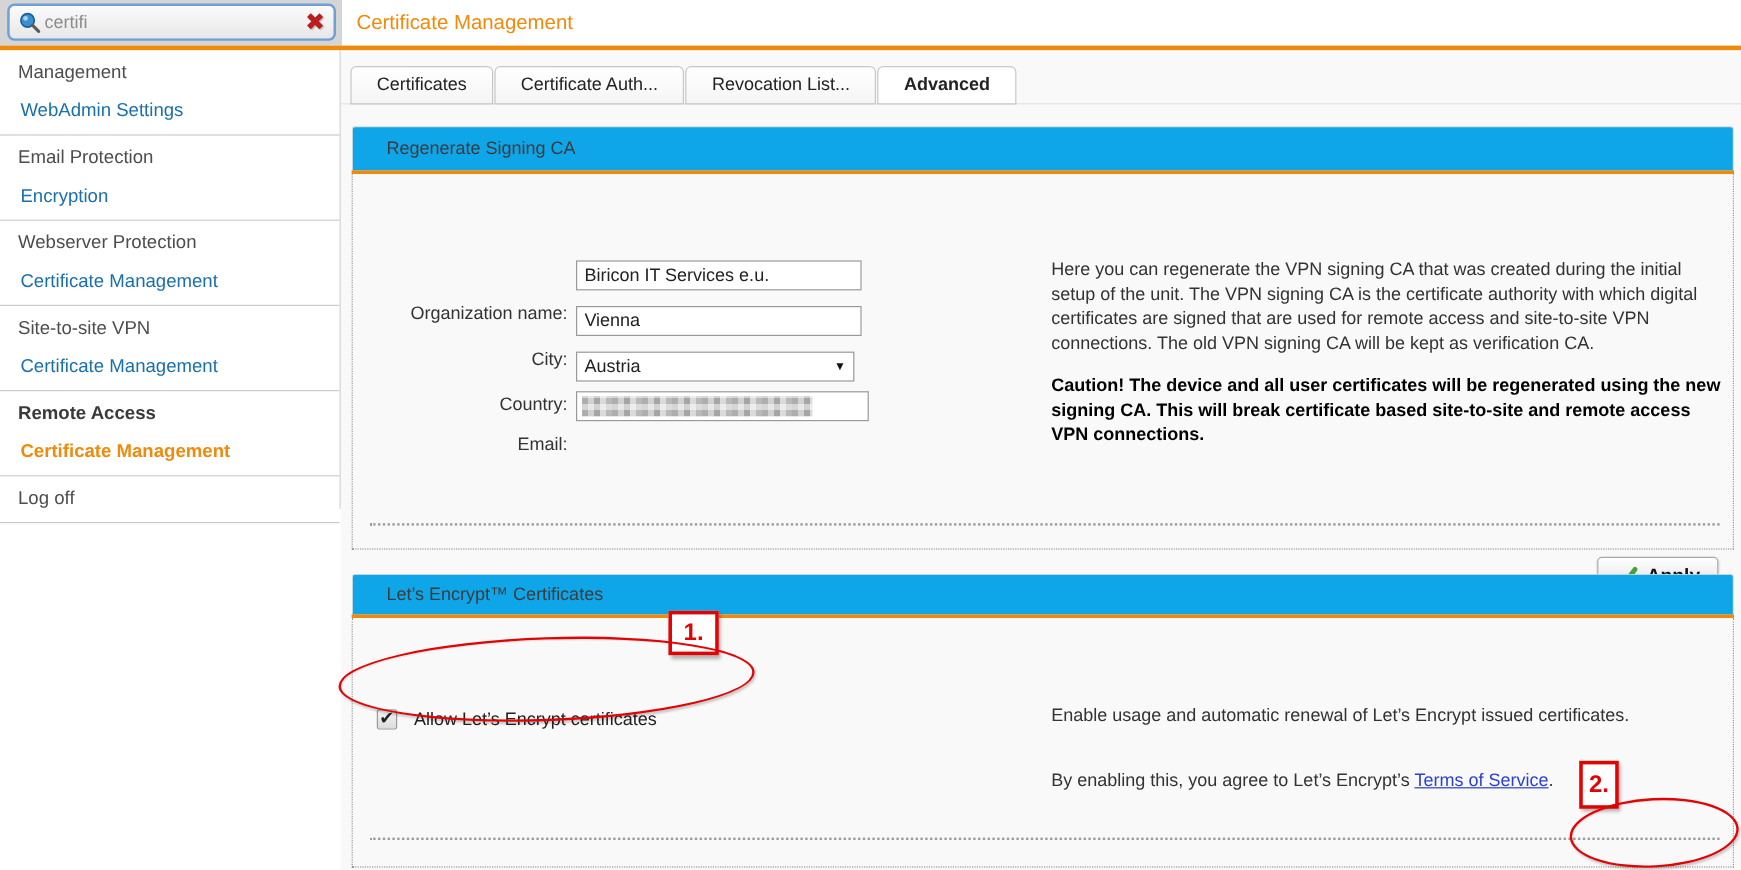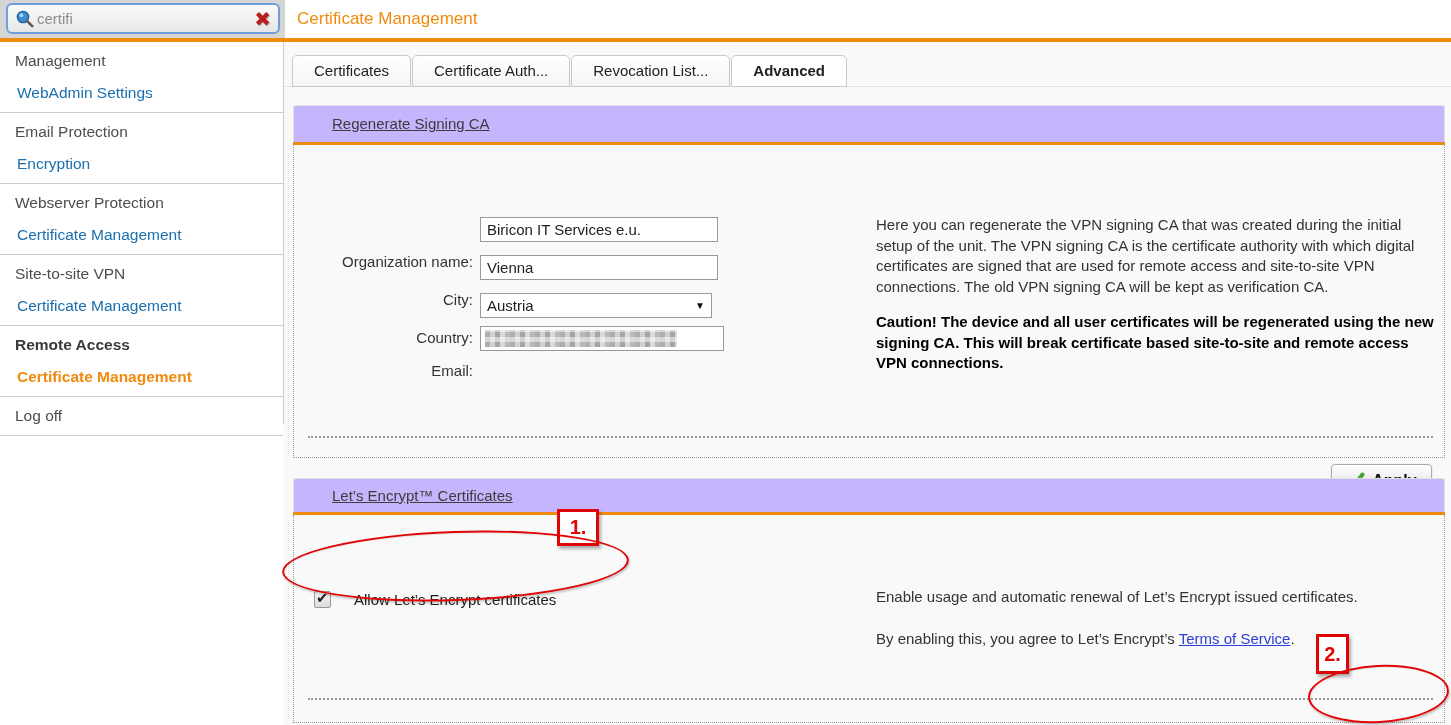--- a/index.html
+++ b/index.html
@@ -35,58 +35,58 @@
   .main-bg { position:absolute; left:284px; top:42px; width:1167px; height:683px; background:#f9f9f9; }
   .tab-baseline { position:absolute; left:284px; top:86px; width:1167px; height:1px; background:#e3e3e3; }
   .tabs { position:absolute; left:292px; top:55px; display:flex; gap:1px; }
   .tab { height:32px; line-height:30px; padding:0 21px; font-size:15px; color:#222;
     background:linear-gradient(#ffffff,#f5f5f5); border:1px solid #c8c8c8;
     border-radius:5px 5px 0 0; cursor:pointer; white-space:nowrap; }
   .tab.active { font-weight:bold; background:#fff; }
 
   
   .panel { position:absolute; left:293px; width:1152px; }
-  .panel-head { height:37px; line-height:36px; background:#c4b5fd;
+  .panel-head { height:37px; line-height:36px; background:#0ea5e9;
     border:1px solid #e0e0e0; border-bottom:none; border-radius:3px 3px 0 0;
-    padding-left:38px; color:#3c3c3c; font-size:15px;text-decoration:underline; }
+    padding-left:28px; color:#3c3c3c; font-size:15px; }
   .panel-accent { height:3px; background:#ef8a0c; }
   .panel-body { position:absolute; left:0; right:0; top:40px; bottom:0;
     border:1px dotted #9a9a9a; border-top:none; }
   .dotted-sep { position:absolute; left:14px; right:11px; border-top:2px dotted #9c9c9c; }
 
   
   .f-label { position:absolute; left:0; width:179px; text-align:right; line-height:26px;
     font-size:15px; color:#333;margin-top:32px; }
   .f-input { position:absolute; left:186px; width:238px; height:25px; border:1px solid #999;
     background:#fff; font-family:inherit; font-size:15px; color:#222; padding:0 6px; }
   .f-select { width:232px; display:flex; align-items:center; justify-content:space-between; cursor:pointer; }
   .sel-arrow { font-size:10px; color:#111; margin-left:6px; }
   .mosaic { position:absolute; left:4px; top:3px; width:192px; height:17px; opacity:.8;
     background-image:
       repeating-linear-gradient(0deg, rgba(255,255,255,0) 0 5px, rgba(255,255,255,.5) 5px 10px),
       repeating-linear-gradient(90deg,#9a9a9a 0 5px,#c6c6c6 5px 10px,#8f8f8f 10px 15px,#d2d2d2 15px 20px,#a8a8a8 20px 25px); }
 
   .desc-col { position:absolute; left:582px; top:70px; width:562px; font-size:15px;
     line-height:20.5px; color:#333; }
   .caution { margin-top:15px; font-weight:bold; color:#000; }
-  .desc-p2 { margin-top:21px; }
+  .desc-p2 { margin-top:33px; }
   .terms-link { color:#2b3fd4; text-decoration:underline; cursor:pointer; }
 
   
   .apply-btn { position:absolute; display:flex; align-items:center; justify-content:center;
     gap:7px; height:33px; border:1px solid #aaa; border-radius:4px;
     background:linear-gradient(#ffffff,#d9d9d9); box-shadow:0 1px 2px rgba(0,0,0,.2);
     font-family:inherit; font-size:16px; font-weight:bold; color:#111; cursor:pointer;margin-top:12px; }
 
   
   .cb-row { position:absolute; left:20px; top:76px; display:flex; align-items:center; }
   .checkbox { width:17px; height:17px; border:1px solid #999; border-radius:2px;
     background:linear-gradient(#f4f4f4,#dcdcdc); position:relative; cursor:pointer; flex:0 0 auto; }
   .checkbox .mark { position:absolute; left:1px; top:-3px; font-size:15px; color:#222; }
-  .cb-label { margin-left:23px; font-size:15px; color:#222; }
+  .cb-label { margin-left:14px; font-size:15px; color:#222; }
 
   
   .ann { position:absolute; z-index:50; }
   .ann-box { border:3px solid #e00505; background:#fff; color:#e00505; font-weight:bold;
     font-size:20px; display:flex; align-items:center; justify-content:center;
     box-shadow:2px 3px 3px rgba(0,0,0,.3); }
   .ann-ellipse { border:2px solid #e00505; border-radius:50%; background:transparent;
     box-shadow:1px 2px 2px rgba(0,0,0,.2), inset 1px 1px 1px rgba(0,0,0,.08); }
 </style>
 </head>

